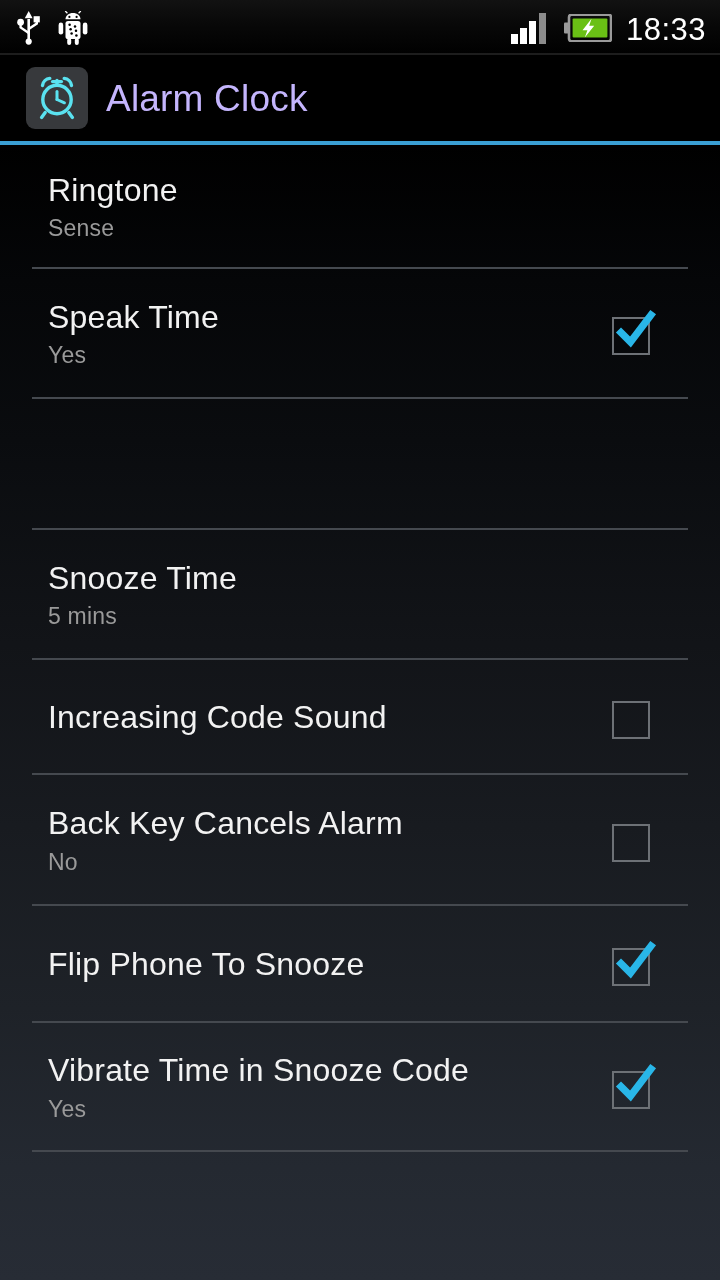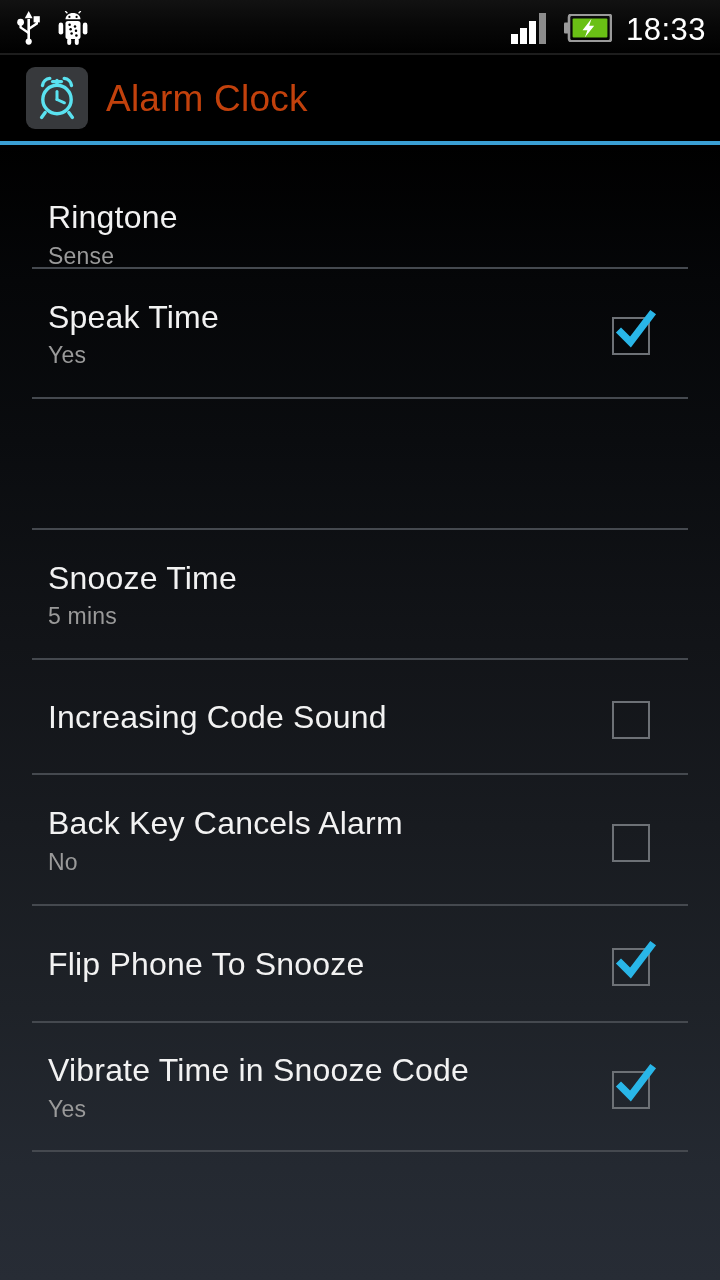--- a/index.html
+++ b/index.html
@@ -49,21 +49,21 @@
     padding-left:26px;
     z-index:20;
   }
   #app-icon-box {
     width:62px; height:62px; border-radius:9px;
     background:#37393c;
     display:flex; align-items:center; justify-content:center;
     flex:0 0 auto;
   }
   #app-title {
-    color:#c2410c; font-size:37px; font-weight:400;
+    color:#c4b5fd; font-size:37px; font-weight:400;
     margin-left:18px; line-height:1; letter-spacing:.2px;
   }
   #accent-line {
     position:absolute; top:141px; left:0;
     width:720px; height:4px;
     background:#3a9fd4;
     z-index:21;
   }
 
   
@@ -117,21 +117,21 @@
     border:2px solid #6d7176;
     background:transparent;
   }
   .cb-check {
     position:absolute; top:2px; left:6px;
     width:48px; height:48px;
     display:block;
   }
 
   
-  .h-ringtone  { height:124px;align-items:flex-end; }
+  .h-ringtone  { height:124px; }
   .h-speaktime { height:130px;border-radius:30px; }
   .h-speakmsg  { height:131px; }
   .h-snooze    { height:130px; }
   .h-increase  { height:115px; }
   .h-flip      { height:117px; }
   .h-backkey   { height:131px; }
   .h-morse     { height:129px; }
 </style>
 </head>
 <body>

